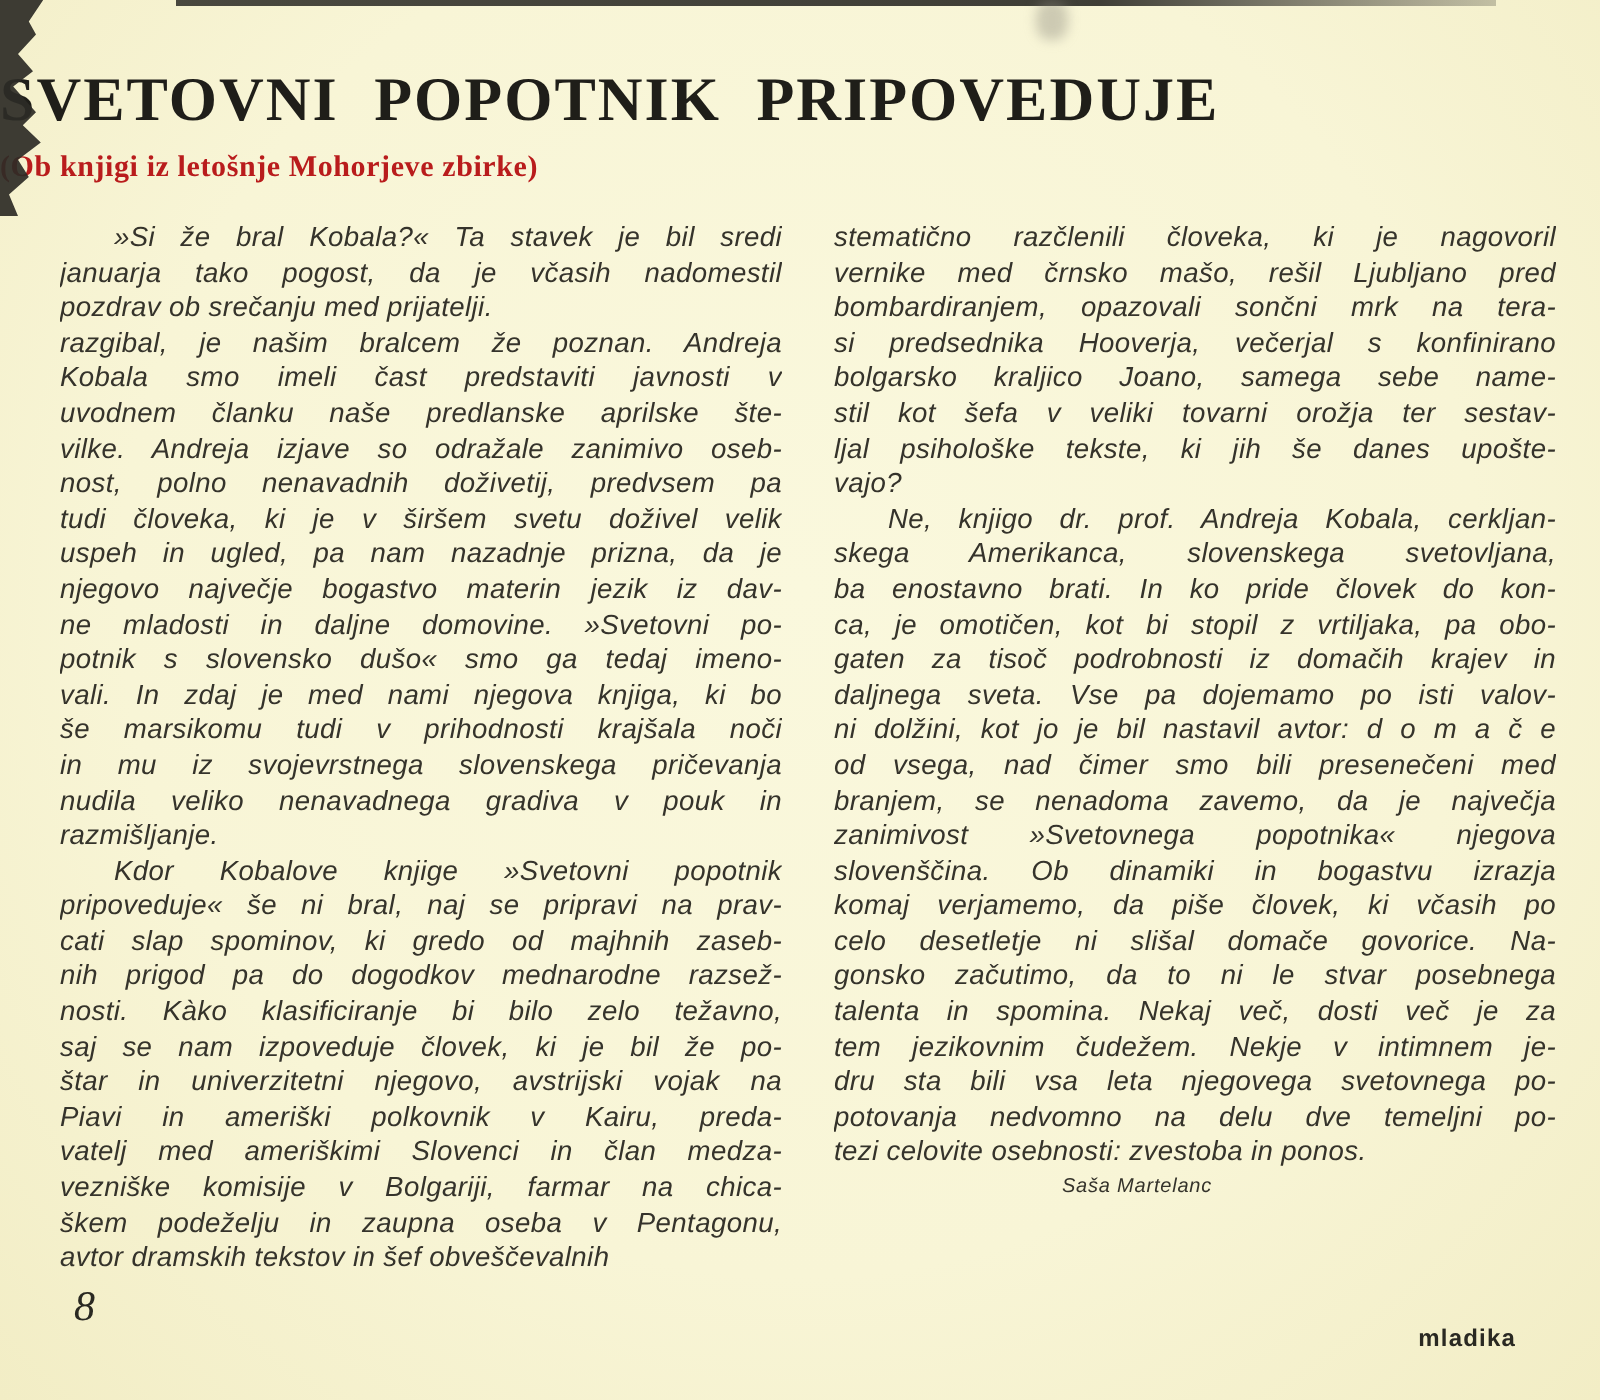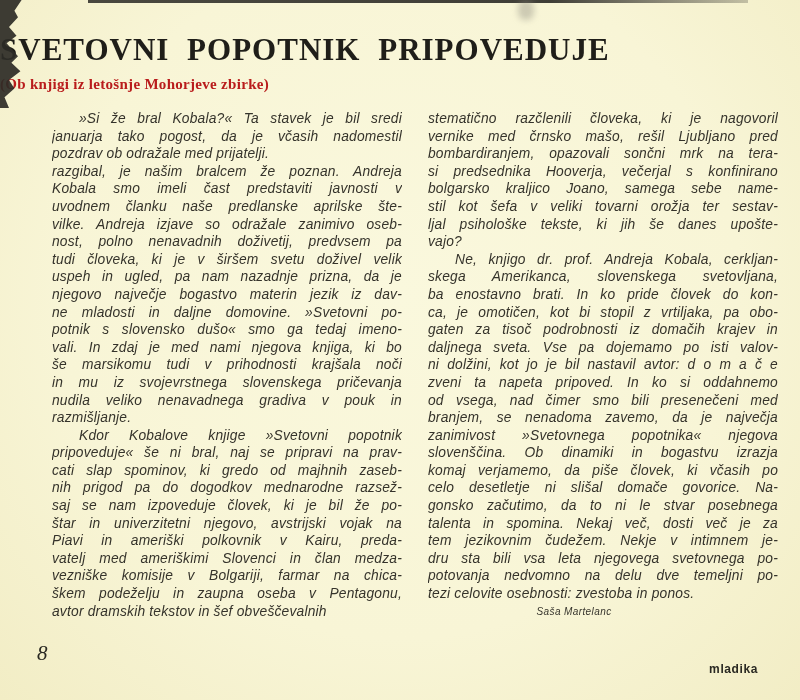--- a/index.html
+++ b/index.html
@@ -43,21 +43,20 @@
     margin-top: 8px;
     font-family: "Liberation Serif", serif;
     font-weight: bold; font-size: 15px; letter-spacing: 0.3px;
     color: #b91c1c;
   }
 
   
   .columns {
     display: flex; gap: 26px;
     padding: 17px 22px 0 30px;
-    margin-left: 22px;
   }
   .col { width: 366px; }
   .ln {
     font-size: 13.8px; line-height: 17.6px; font-style: italic;
     letter-spacing: 0.2px;
     text-align: justify; text-align-last: justify;
     white-space: nowrap; overflow: hidden;
   }
   .ln.end { text-align-last: left; }
   .ln.ind { padding-left: 27px; }
@@ -86,40 +85,41 @@
 
 <div class="masthead">
   <div class="title">SVETOVNI POPOTNIK PRIPOVEDUJE</div>
   <div class="subtitle">(Ob knjigi iz letošnje Mohorjeve zbirke)</div>
 </div>
 
 <div class="columns">
   <div class="col">
       <div class="ln ind">»Si že bral Kobala?« Ta stavek je bil sredi</div>
       <div class="ln">januarja tako pogost, da je včasih nadomestil</div>
-      <div class="ln end">pozdrav ob odražale med prijatelji.</div>
+      <div class="ln end">pozdrav ob srečanju med prijatelji.</div>
       <div class="ln">razgibal, je našim bralcem že poznan. Andreja</div>
       <div class="ln">Kobala smo imeli čast predstaviti javnosti v</div>
       <div class="ln">uvodnem članku naše predlanske aprilske šte-</div>
       <div class="ln">vilke. Andreja izjave so odražale zanimivo oseb-</div>
       <div class="ln">nost, polno nenavadnih doživetij, predvsem pa</div>
       <div class="ln">tudi človeka, ki je v širšem svetu doživel velik</div>
       <div class="ln">uspeh in ugled, pa nam nazadnje prizna, da je</div>
       <div class="ln">njegovo največje bogastvo materin jezik iz dav-</div>
       <div class="ln">ne mladosti in daljne domovine. »Svetovni po-</div>
       <div class="ln">potnik s slovensko dušo« smo ga tedaj imeno-</div>
       <div class="ln">vali. In zdaj je med nami njegova knjiga, ki bo</div>
       <div class="ln">še marsikomu tudi v prihodnosti krajšala noči</div>
       <div class="ln">in mu iz svojevrstnega slovenskega pričevanja</div>
       <div class="ln">nudila veliko nenavadnega gradiva v pouk in</div>
       <div class="ln end">razmišljanje.</div>
       <div class="ln ind">Kdor Kobalove knjige »Svetovni popotnik</div>
       <div class="ln">pripoveduje« še ni bral, naj se pripravi na prav-</div>
       <div class="ln">cati slap spominov, ki gredo od majhnih zaseb-</div>
       <div class="ln">nih prigod pa do dogodkov mednarodne razsež-</div>
+      <div class="ln">nosti. Kàko klasificiranje bi bilo zelo težavno,</div>
       <div class="ln">saj se nam izpoveduje človek, ki je bil že po-</div>
       <div class="ln">štar in univerzitetni njegovo, avstrijski vojak na</div>
       <div class="ln">Piavi in ameriški polkovnik v Kairu, preda-</div>
       <div class="ln">vatelj med ameriškimi Slovenci in član medza-</div>
       <div class="ln">vezniške komisije v Bolgariji, farmar na chica-</div>
       <div class="ln">škem podeželju in zaupna oseba v Pentagonu,</div>
       <div class="ln end">avtor dramskih tekstov in šef obveščevalnih</div>
     </div>
   <div class="col">
       <div class="ln">stematično razčlenili človeka, ki je nagovoril</div>
@@ -130,21 +130,20 @@
       <div class="ln">stil kot šefa v veliki tovarni orožja ter sestav-</div>
       <div class="ln">ljal psihološke tekste, ki jih še danes upošte-</div>
       <div class="ln end">vajo?</div>
       <div class="ln ind">Ne, knjigo dr. prof. Andreja Kobala, cerkljan-</div>
       <div class="ln">skega Amerikanca, slovenskega svetovljana,</div>
       <div class="ln">ba enostavno brati. In ko pride človek do kon-</div>
       <div class="ln">ca, je omotičen, kot bi stopil z vrtiljaka, pa obo-</div>
       <div class="ln">gaten za tisoč podrobnosti iz domačih krajev in</div>
       <div class="ln">daljnega sveta. Vse pa dojemamo po isti valov-</div>
       <div class="ln">ni dolžini, kot jo je bil nastavil avtor: d o m a č e</div>
-      <div class="ln">zveni ta napeta pripoved. In ko si oddahnemo</div>
       <div class="ln">od vsega, nad čimer smo bili presenečeni med</div>
       <div class="ln">branjem, se nenadoma zavemo, da je največja</div>
       <div class="ln">zanimivost »Svetovnega popotnika« njegova</div>
       <div class="ln">slovenščina. Ob dinamiki in bogastvu izrazja</div>
       <div class="ln">komaj verjamemo, da piše človek, ki včasih po</div>
       <div class="ln">celo desetletje ni slišal domače govorice. Na-</div>
       <div class="ln">gonsko začutimo, da to ni le stvar posebnega</div>
       <div class="ln">talenta in spomina. Nekaj več, dosti več je za</div>
       <div class="ln">tem jezikovnim čudežem. Nekje v intimnem je-</div>
       <div class="ln">dru sta bili vsa leta njegovega svetovnega po-</div>

